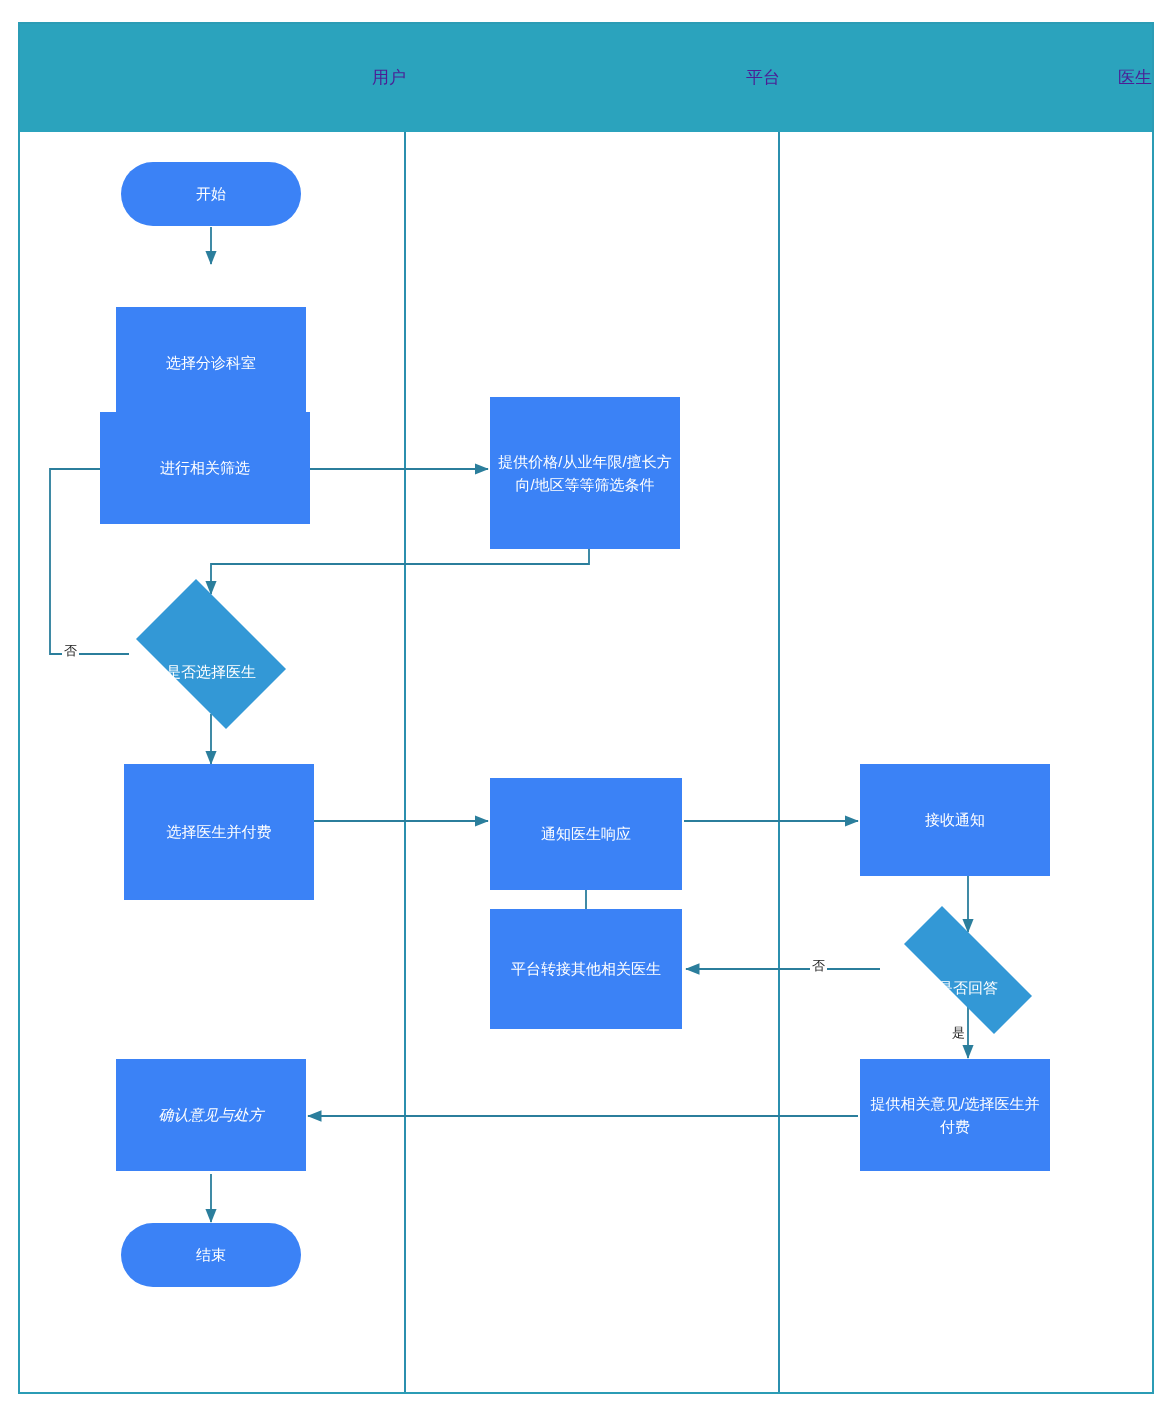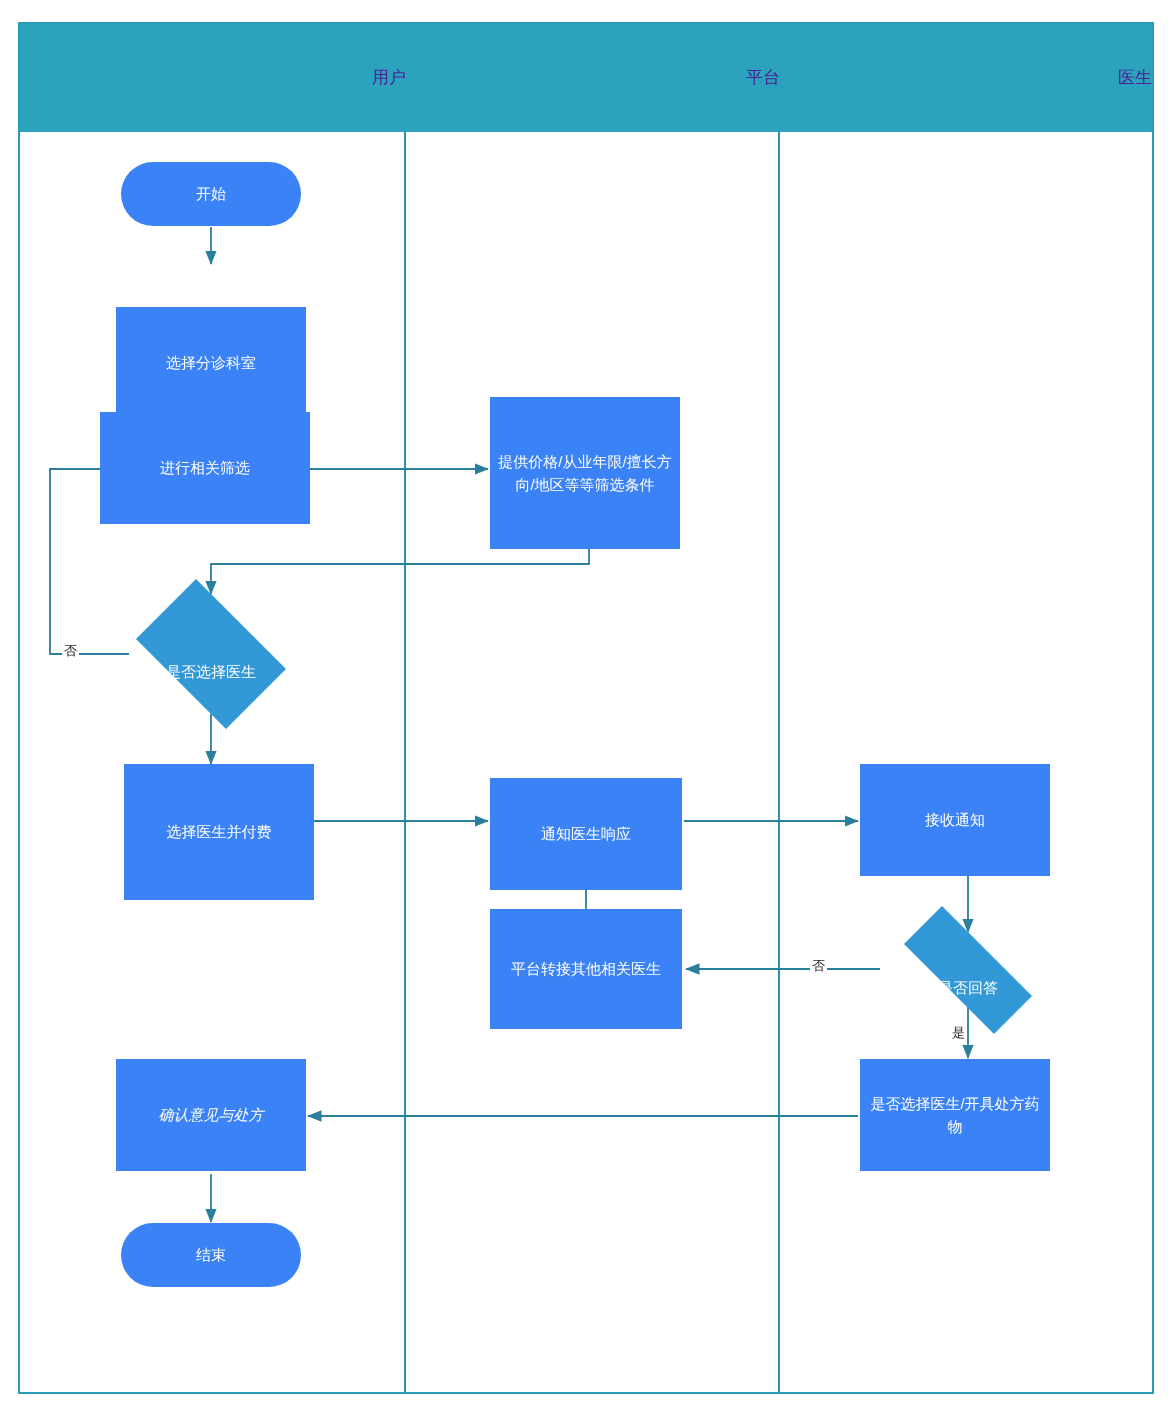--- a/index.html
+++ b/index.html
@@ -174,20 +174,20 @@
 
     <div class="node" style="left:470px; top:885px; width:192px; height:120px;">平台转接其他相关医生</div>
 
     <div class="decision-wrap" style="left:858px; top:908px; width:180px; height:76px;">
       <div class="decision-shape"></div>
       <div class="decision-label">是否回答</div>
     </div>
     <div class="edge-label" style="left:790px; top:933px;">否</div>
     <div class="edge-label" style="left:930px; top:1000px;">是</div>
 
-    <div class="node" style="left:840px; top:1035px; width:190px; height:112px;">是否选择医生/开具处方药物</div>
+    <div class="node" style="left:840px; top:1035px; width:190px; height:112px;">提供相关意见/选择医生并付费</div>
 
     <div class="node" style="left:96px; top:1035px; width:190px; height:112px;font-style:italic;">确认意见与处方</div>
 
     <div class="node terminator" style="left:101px; top:1199px; width:180px; height:64px;">结束</div>
 
   </div>
 </div>
 
 </body></html>

